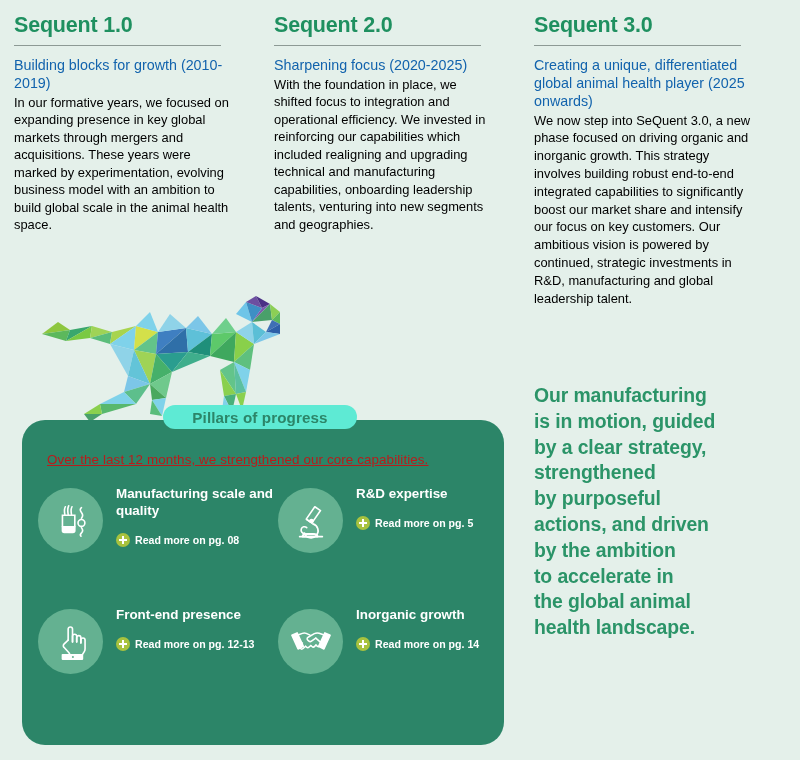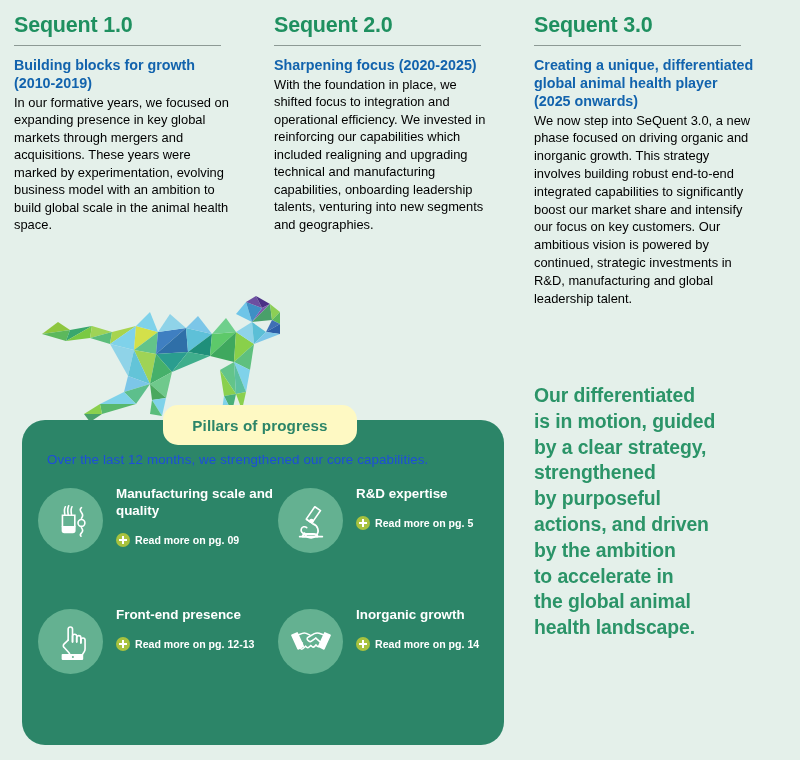--- a/index.html
+++ b/index.html
@@ -28,21 +28,21 @@
     line-height:1.1;
     margin:0 0 7px 0;
     white-space:nowrap;
   }
   .col-rule{
     height:0;border:0;border-top:1px solid #8d9a95;
     margin:0 0 10px 0;width:207px;
   }
   .col-sub{
     font-size:14.3px;
-    font-weight:bold;
+    font-weight:normal;
     color:#1263ad;
     line-height:1.26;
     margin:0 0 2px 0;
   }
   .col-body{
     font-size:12.9px;
     color:#000000;
     line-height:1.355;
     margin:0;
   }
@@ -53,30 +53,30 @@
 
   
   .card{
     position:absolute;left:22px;top:420px;
     width:482px;height:325px;
     background:#2c8568;
     border-radius:23px;
   }
   .pill{
     position:absolute;left:163px;top:405px;
-    width:194px;height:40px;
-    background:#fef9c3;
+    width:194px;height:24px;
+    background:#5eead4;
     border-radius:15px;
     display:flex;align-items:center;justify-content:center;
     color:#2c8568;font-weight:bold;font-size:15.2px;
     letter-spacing:0.1px;
   }
   .card-sub{
     position:absolute;left:47px;top:452px;
-    font-size:13.4px;color:#1d4ed8;letter-spacing:0.1px;
+    font-size:13.4px;color:#b91c1c;letter-spacing:0.1px;text-decoration:underline;
   }
 
   .pillars{position:absolute;left:38px;top:485px;width:450px;}
   .pillar{position:absolute;width:235px;height:100px;}
   .p0{left:0px;  top:0px;}
   .p1{left:240px;top:0px;}
   .p2{left:0px;  top:121px;}
   .p3{left:240px;top:121px;}
 
   .p-icon{
@@ -233,21 +233,21 @@
           <path d="M20.5 13 q-1 -5 0.5 -8"></path>
           <circle cx="31" cy="22" r="3.6"></circle>
           <path d="M31 17 q2.5 -3 0 -6 q-2.5 -3 0 -5"></path>
           <path d="M31 27 q2.5 3 0 5.5 q-2 2 -0.5 3.5"></path>
         </svg>
       </div>
       <div class="p-text">
         <div class="p-title">Manufacturing scale and quality</div>
         <div class="p-read">
           <span class="p-plus"></span>
-          <span class="p-read-label">Read more on pg. 09</span>
+          <span class="p-read-label">Read more on pg. 08</span>
         </div>
       </div>
     </div>
 
     <div class="pillar p1">
       <div class="p-icon">
         <svg width="38" height="38" viewBox="0 0 40 40" fill="none" stroke="#ffffff" stroke-width="1.7" stroke-linecap="round" stroke-linejoin="round">
           <path d="M24 5 l6 4 -9 13 -6 -4 z"></path>
           <path d="M15.5 18.5 l5.5 3.6"></path>
           <circle cx="20.5" cy="20" r="2.4" fill="#ffffff" stroke="none"></circle>
@@ -306,21 +306,21 @@
         <div class="p-title">Inorganic growth</div>
         <div class="p-read">
           <span class="p-plus"></span>
           <span class="p-read-label">Read more on pg. 14</span>
         </div>
       </div>
     </div>
   </div>
 
   <div class="statement">
-    <div>Our differentiated</div>
+    <div>Our manufacturing</div>
     <div>is in motion, guided</div>
     <div>by a clear strategy,</div>
     <div>strengthened</div>
     <div>by purposeful</div>
     <div>actions, and driven</div>
     <div>by the ambition</div>
     <div>to accelerate in</div>
     <div>the global animal</div>
     <div>health landscape.</div>
   </div>

